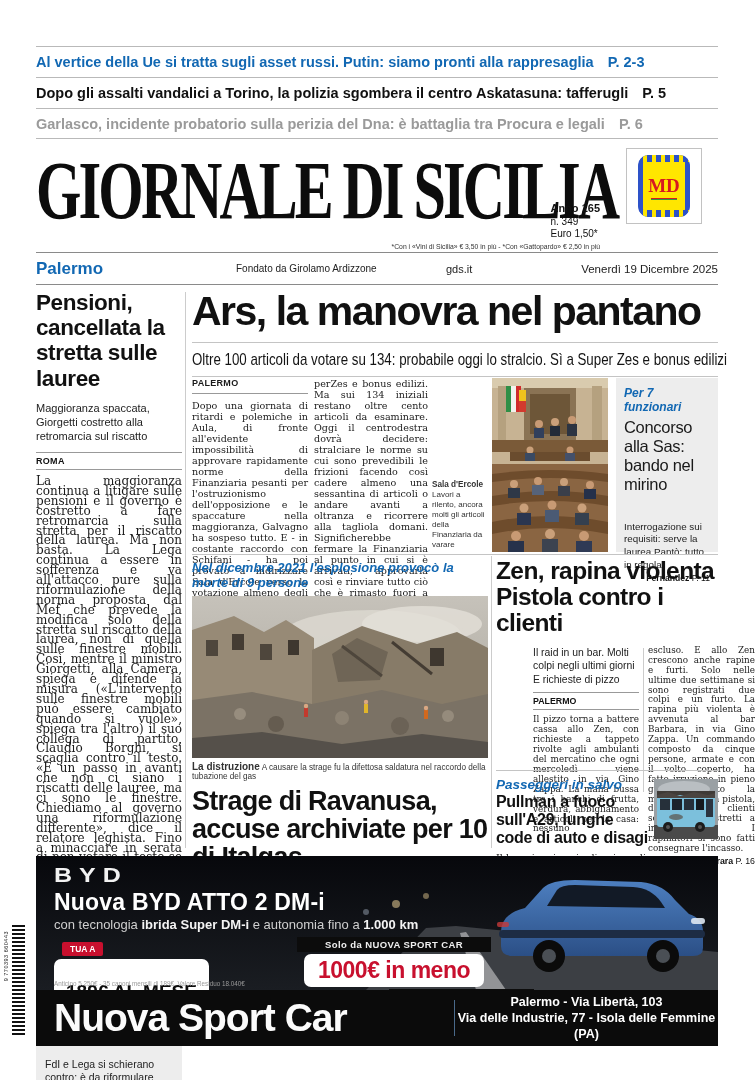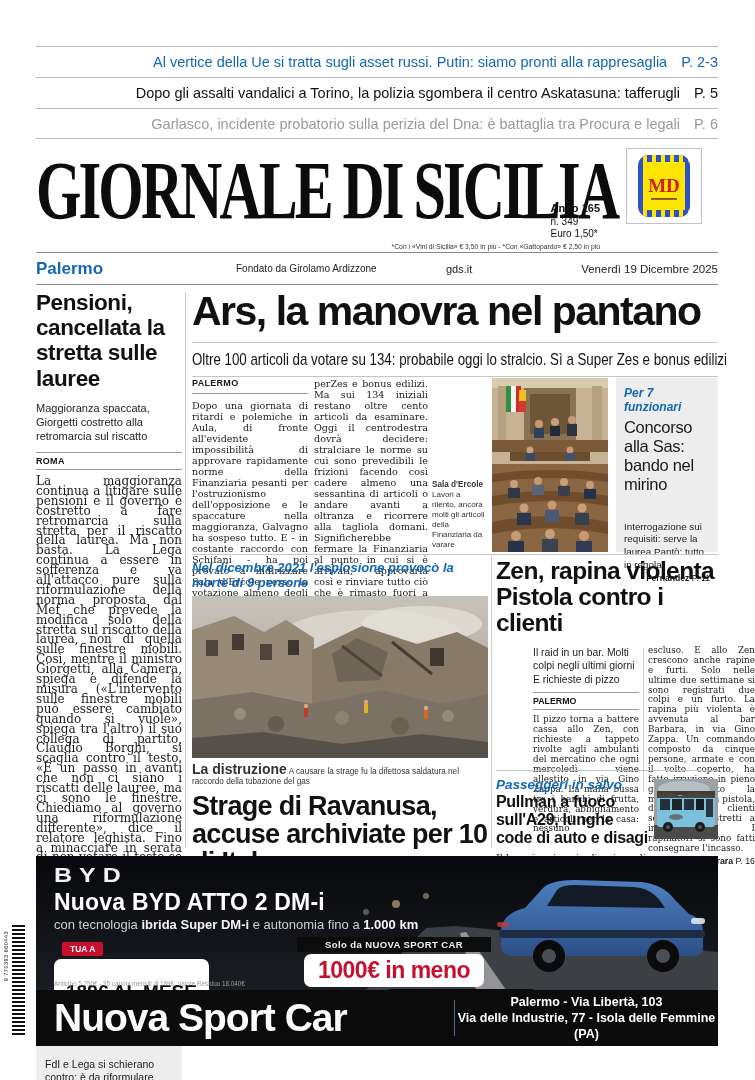--- a/index.html
+++ b/index.html
@@ -4,22 +4,22 @@
 <style>
   * { margin:0; padding:0; box-sizing:border-box; }
   html,body { background:#ffffff; }
   #page {
     position:relative; width:755px; height:1080px; margin:0 auto;
     background:#ffffff; overflow:hidden;
     font-family:"Liberation Sans", sans-serif; color:#111;
   }
   
   .topbars { position:absolute; left:36px; top:46px; width:682px; }
-  .topbar { display:flex; justify-content:flex-end; align-items:center;
-    height:31px; border-top:1px solid #b9b9b9; font-size:14.5px; font-weight:normal; }
+  .topbar { display:flex; justify-content:flex-start; align-items:center;
+    height:31px; border-top:1px solid #b9b9b9; font-size:14.5px; font-weight:bold; }
   .topbar:last-child { border-bottom:1px solid #b9b9b9; }
   .topbar .pg { margin-left:14px; white-space:nowrap; }
   .tb-blue  { color:#1268b3; }
   .tb-black { color:#111111; }
   .tb-gray  { color:#9a9a9a; }
   
   .masthead { position:absolute; left:36px; top:142px; width:682px; height:110px; }
   .mast-title {
     position:absolute; left:0; top:2px; white-space:nowrap;
     font-family:"Liberation Serif", serif; font-weight:bold; color:#0c0c0c;
@@ -89,21 +89,21 @@
   .sas-box .kicker { font-size:12px; }
   .sas-title { margin-top:4px; font-size:16.5px; line-height:1.16; letter-spacing:-0.3px; color:#1a1a1a; }
   .sas-text { margin-top:26px; font-size:9.8px; line-height:1.3; color:#222; }
   .sas-byline { text-align:right; font-size:8.6px; margin-top:2px; }
   
   .mid-rule { left:192px; top:554px; width:526px; }
   .rav { position:absolute; left:192px; top:560px; width:296px; }
   .rav-kicker { font-size:13px; }
   .rav-photo { display:block; margin-top:6px; width:296px; height:162px; }
   .rav-cap { margin-top:3px; font-size:8.2px; color:#333; }
-  .rav-cap b { font-size:14px; }
+  .rav-cap b { font-size:10px; }
   .rav-head { margin-top:6px; font-size:27px; font-weight:bold; line-height:1.04; letter-spacing:-0.7px; }
   .rav-stand-wrap { margin-top:8px; }
   .rav-stand { display:inline-block; width:378px; font-size:14.5px; color:#141414;
     transform:scaleX(0.783); transform-origin:left center; white-space:nowrap; }
   .rav-byline { text-align:right; font-size:9px; margin-top:2px; }
   
   .zen { position:absolute; left:496px; top:558px; width:222px; }
   .zen-head { font-size:24.5px; font-weight:bold; line-height:1.06; letter-spacing:-0.6px; }
   .zen-cols { position:relative; margin-top:10px; height:152px;margin-left:37px; }
   .zen-l { position:absolute; left:0; top:0; width:106px; }

